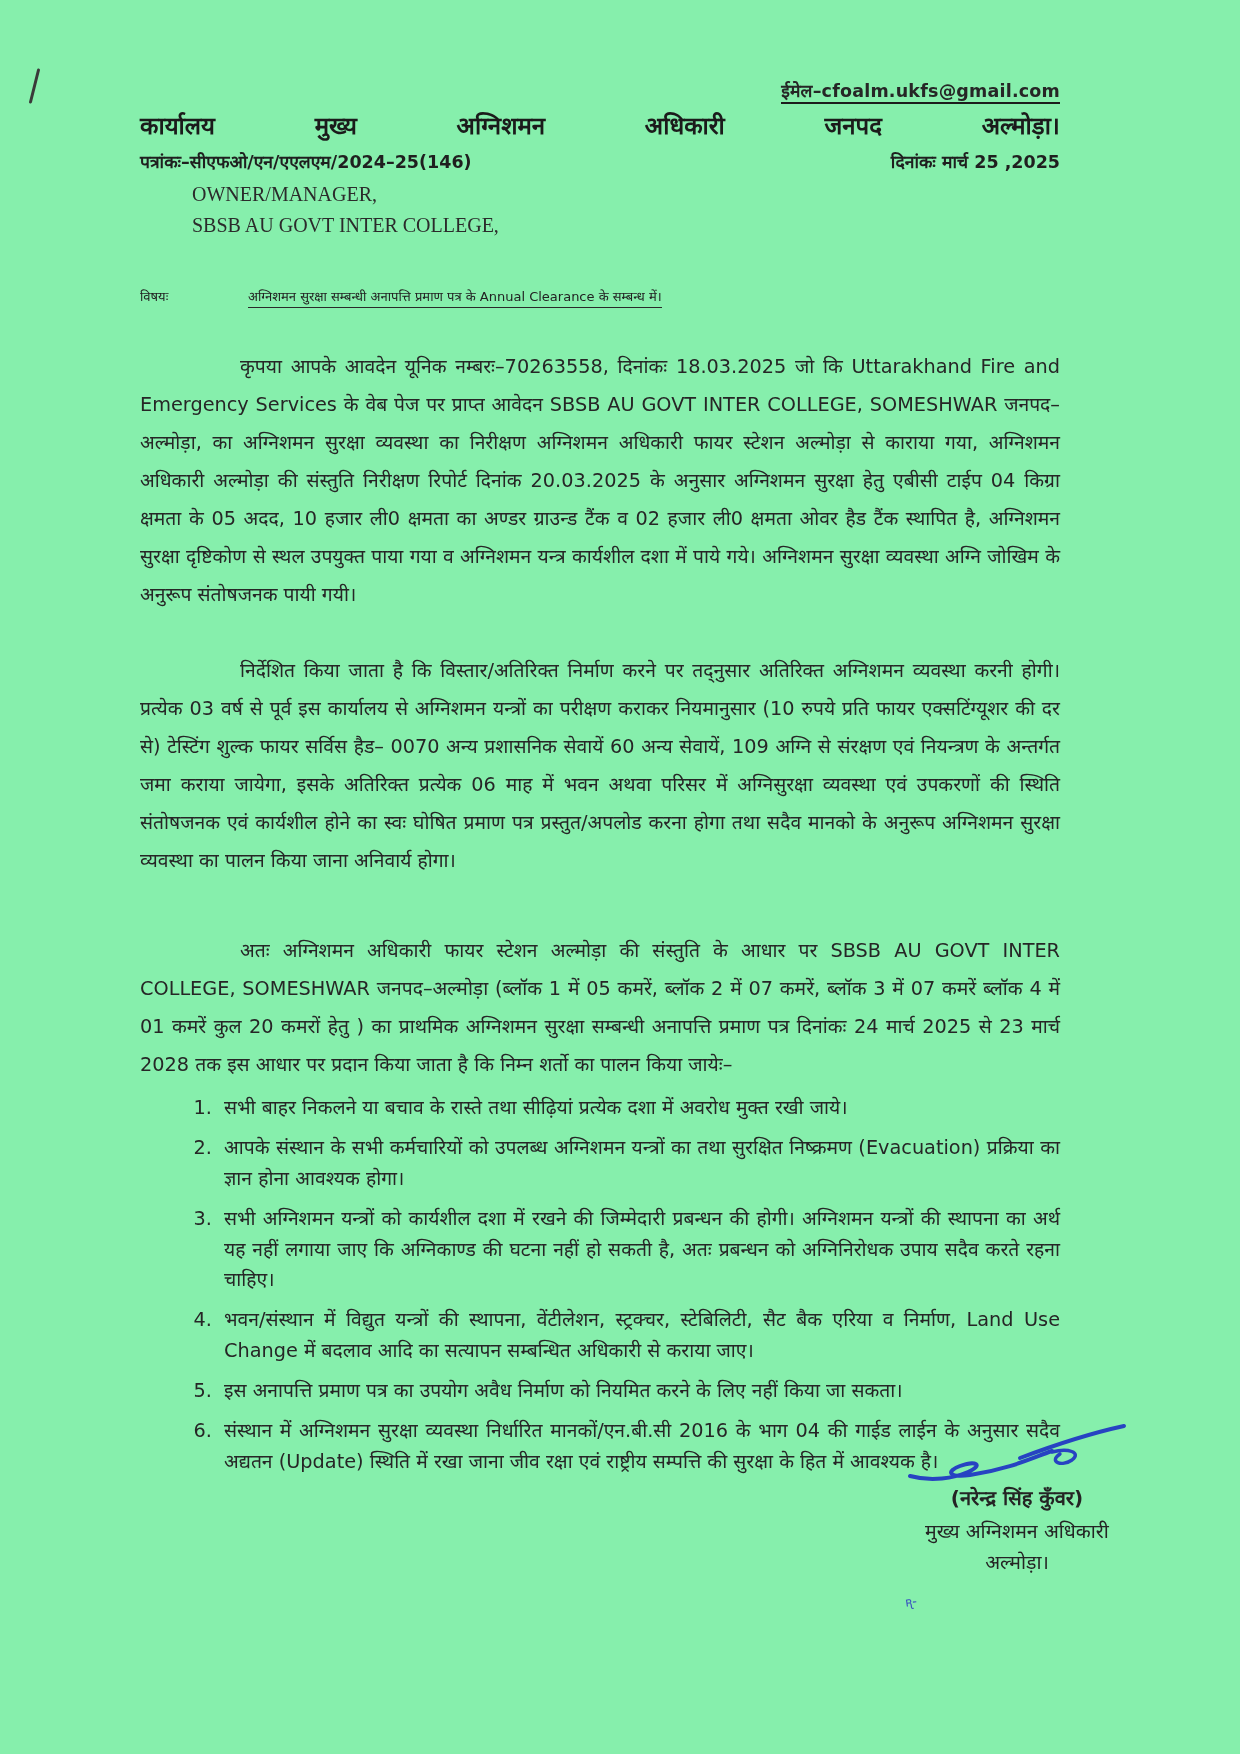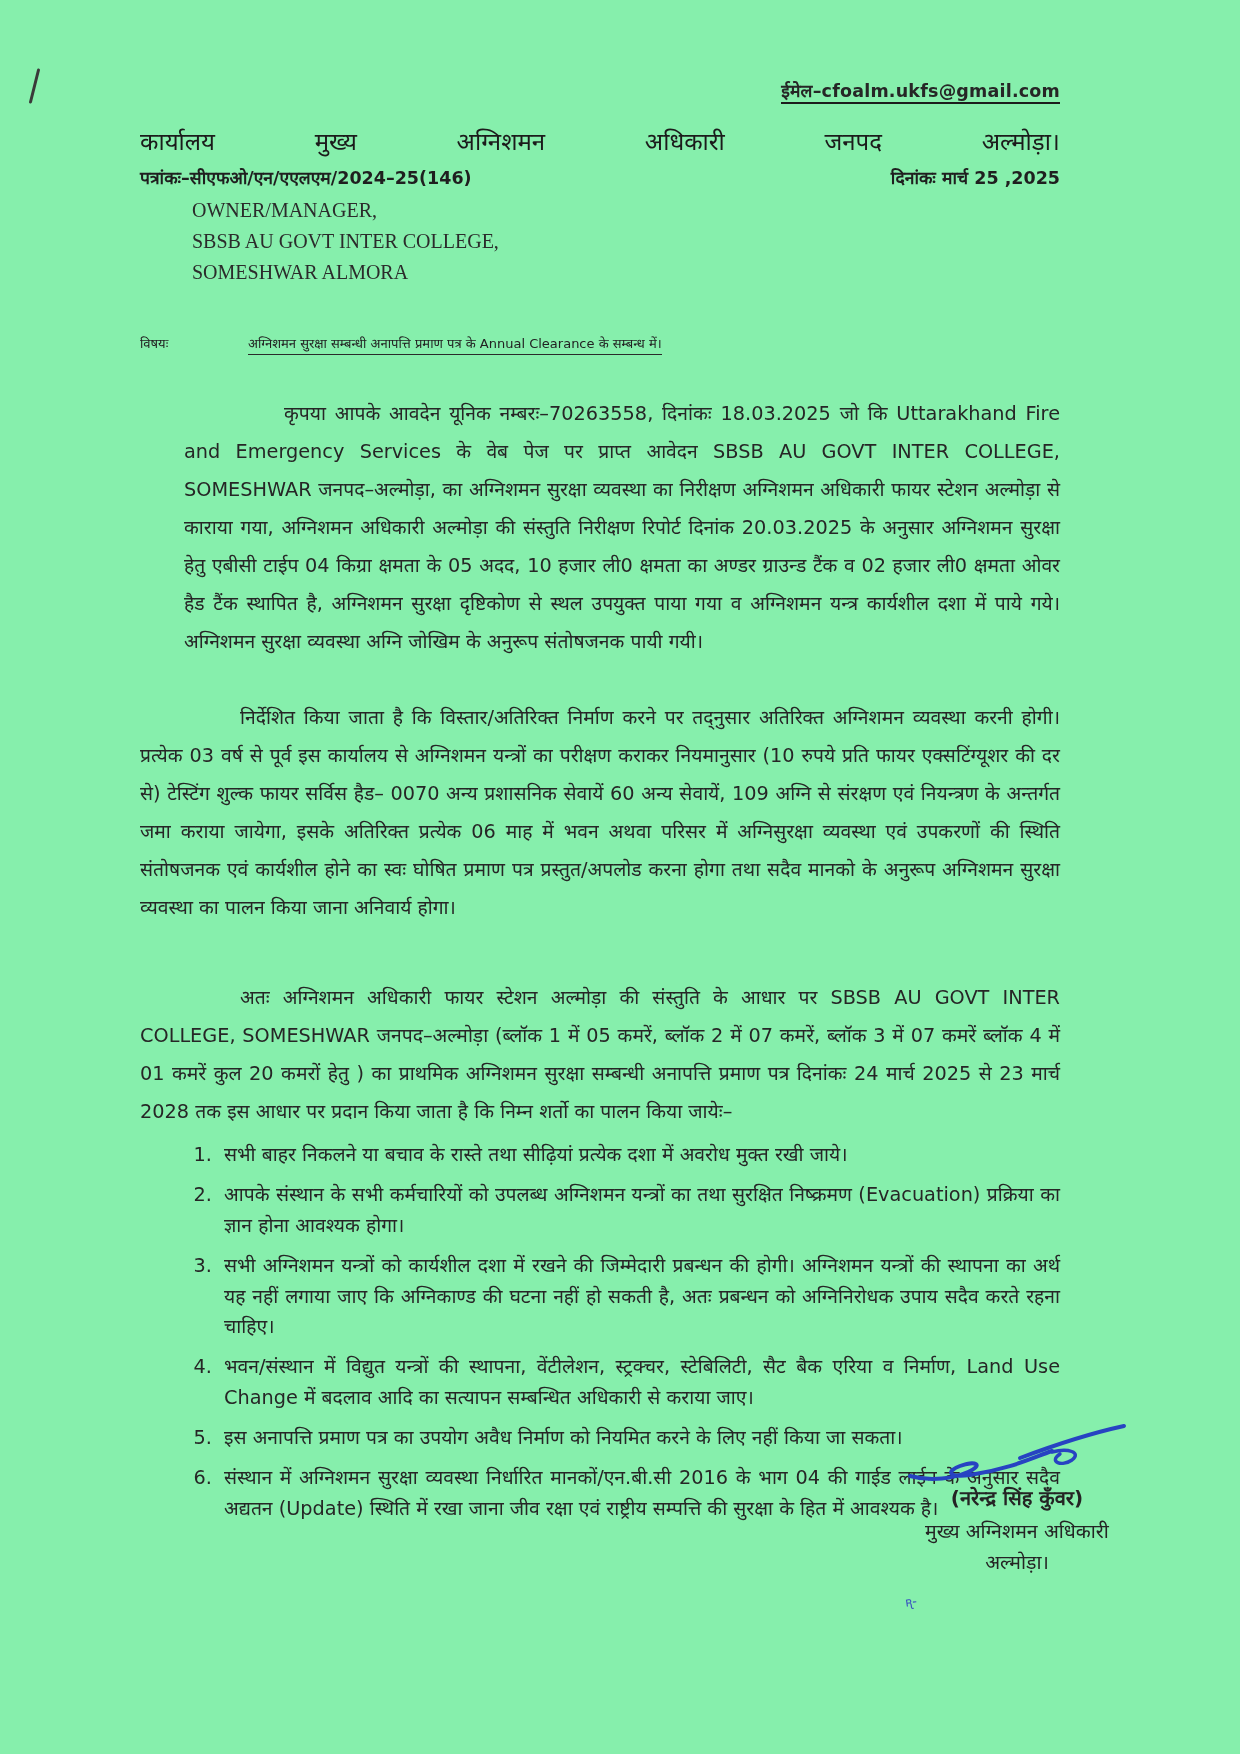--- a/index.html
+++ b/index.html
@@ -28,22 +28,22 @@
   
   .email-line{
     text-align:right;
     font-weight:bold;
     font-size:17.5px;
     letter-spacing:.2px;
   }
   .email-line span{border-bottom:2px solid #1c1c1c;padding-bottom:1px;}
   .office-title{
     display:flex;justify-content:space-between;
-    font-weight:normal;font-size:24px;
-    margin-top:22px;
+    font-weight:bold;font-size:24px;
+    margin-top:6px;
     color:#1b1b1b;
   }
   .ref-row{
     display:flex;justify-content:space-between;
     font-weight:bold;font-size:17.5px;
     margin-top:8px;color:#1f1f1f;
   }
   
   .salutation{margin-top:40px;font-size:19px;}
   .addressee{
@@ -61,21 +61,21 @@
   }
   
   .para{
     margin-top:38px;
     font-size:19.3px;
     line-height:1.97;
     text-align:justify;
     text-indent:100px;
     color:#262626;
   }
-  .para.first{margin-top:40px;margin-left:44px;}
+  .para.first{margin-top:40px;}
   .para.third{margin-top:52px;}
   ol.conditions{
     margin:6px 0 0 0;
     padding-left:78px;
     font-size:19.3px;
     line-height:1.6;
     color:#262626;
   }
   ol.conditions li{
     margin-top:9px;
@@ -123,21 +123,20 @@
     </div>
 
     <div class="ref-row">
       <span>पत्रांकः–सीएफओ/एन/एएलएम/2024–25(146)</span>
       <span>दिनांकः  मार्च  25  ,2025</span>
     </div>
 
     <div class="addressee">
       <div>OWNER/MANAGER,</div>
       <div>SBSB AU GOVT INTER COLLEGE,</div>
-      <div>SOMESHWAR ALMORA</div>
     </div>
 
     <div class="subject-row">
       <span class="subject-label">विषयः</span>
       <span class="subject-text">अग्निशमन सुरक्षा सम्बन्धी अनापत्ति प्रमाण पत्र के Annual Clearance के सम्बन्ध में।</span>
     </div>
 
     <div class="para first">कृपया आपके आवदेन यूनिक नम्बरः–70263558, दिनांकः 18.03.2025 जो कि Uttarakhand Fire and Emergency Services के वेब पेज पर प्राप्त आवेदन SBSB AU GOVT INTER COLLEGE, SOMESHWAR जनपद–अल्मोड़ा, का अग्निशमन सुरक्षा व्यवस्था का निरीक्षण अग्निशमन अधिकारी फायर स्टेशन अल्मोड़ा से काराया गया, अग्निशमन अधिकारी अल्मोड़ा की संस्तुति निरीक्षण रिपोर्ट दिनांक 20.03.2025 के अनुसार अग्निशमन सुरक्षा हेतु एबीसी टाईप 04 किग्रा क्षमता के 05 अदद, 10 हजार ली0 क्षमता का अण्डर ग्राउन्ड टैंक व 02 हजार ली0 क्षमता ओवर हैड टैंक स्थापित है, अग्निशमन सुरक्षा दृष्टिकोण से स्थल उपयुक्त पाया गया व अग्निशमन यन्त्र कार्यशील दशा में पाये गये। अग्निशमन सुरक्षा व्यवस्था अग्नि जोखिम के अनुरूप संतोषजनक पायी गयी।</div>
     <div class="para">निर्देशित किया जाता है कि विस्तार/अतिरिक्त निर्माण करने पर तद्नुसार अतिरिक्त अग्निशमन व्यवस्था करनी होगी। प्रत्येक 03 वर्ष से पूर्व इस कार्यालय से अग्निशमन यन्त्रों का परीक्षण कराकर नियमानुसार (10 रुपये प्रति फायर एक्सटिंग्यूशर की दर से) टेस्टिंग शुल्क फायर सर्विस हैड– 0070 अन्य प्रशासनिक सेवायें 60 अन्य सेवायें, 109 अग्नि से संरक्षण एवं नियन्त्रण के अन्तर्गत जमा कराया जायेगा, इसके अतिरिक्त प्रत्येक 06 माह में भवन अथवा परिसर में अग्निसुरक्षा व्यवस्था एवं उपकरणों की स्थिति संतोषजनक एवं कार्यशील होने का स्वः घोषित प्रमाण पत्र प्रस्तुत/अपलोड करना होगा तथा सदैव मानको के अनुरूप अग्निशमन सुरक्षा व्यवस्था का पालन किया जाना अनिवार्य होगा।</div>
     <div class="para third">अतः अग्निशमन अधिकारी फायर स्टेशन अल्मोड़ा की संस्तुति के आधार पर SBSB AU GOVT INTER COLLEGE, SOMESHWAR जनपद–अल्मोड़ा (ब्लॉक 1 में 05 कमरें, ब्लॉक 2 में 07 कमरें, ब्लॉक 3 में 07 कमरें ब्लॉक 4 में 01 कमरें  कुल 20 कमरों हेतु ) का प्राथमिक अग्निशमन सुरक्षा सम्बन्धी अनापत्ति प्रमाण पत्र दिनांकः 24 मार्च 2025 से 23 मार्च 2028 तक इस आधार पर प्रदान किया जाता है कि निम्न शर्तो का पालन किया जायेः–</div>

